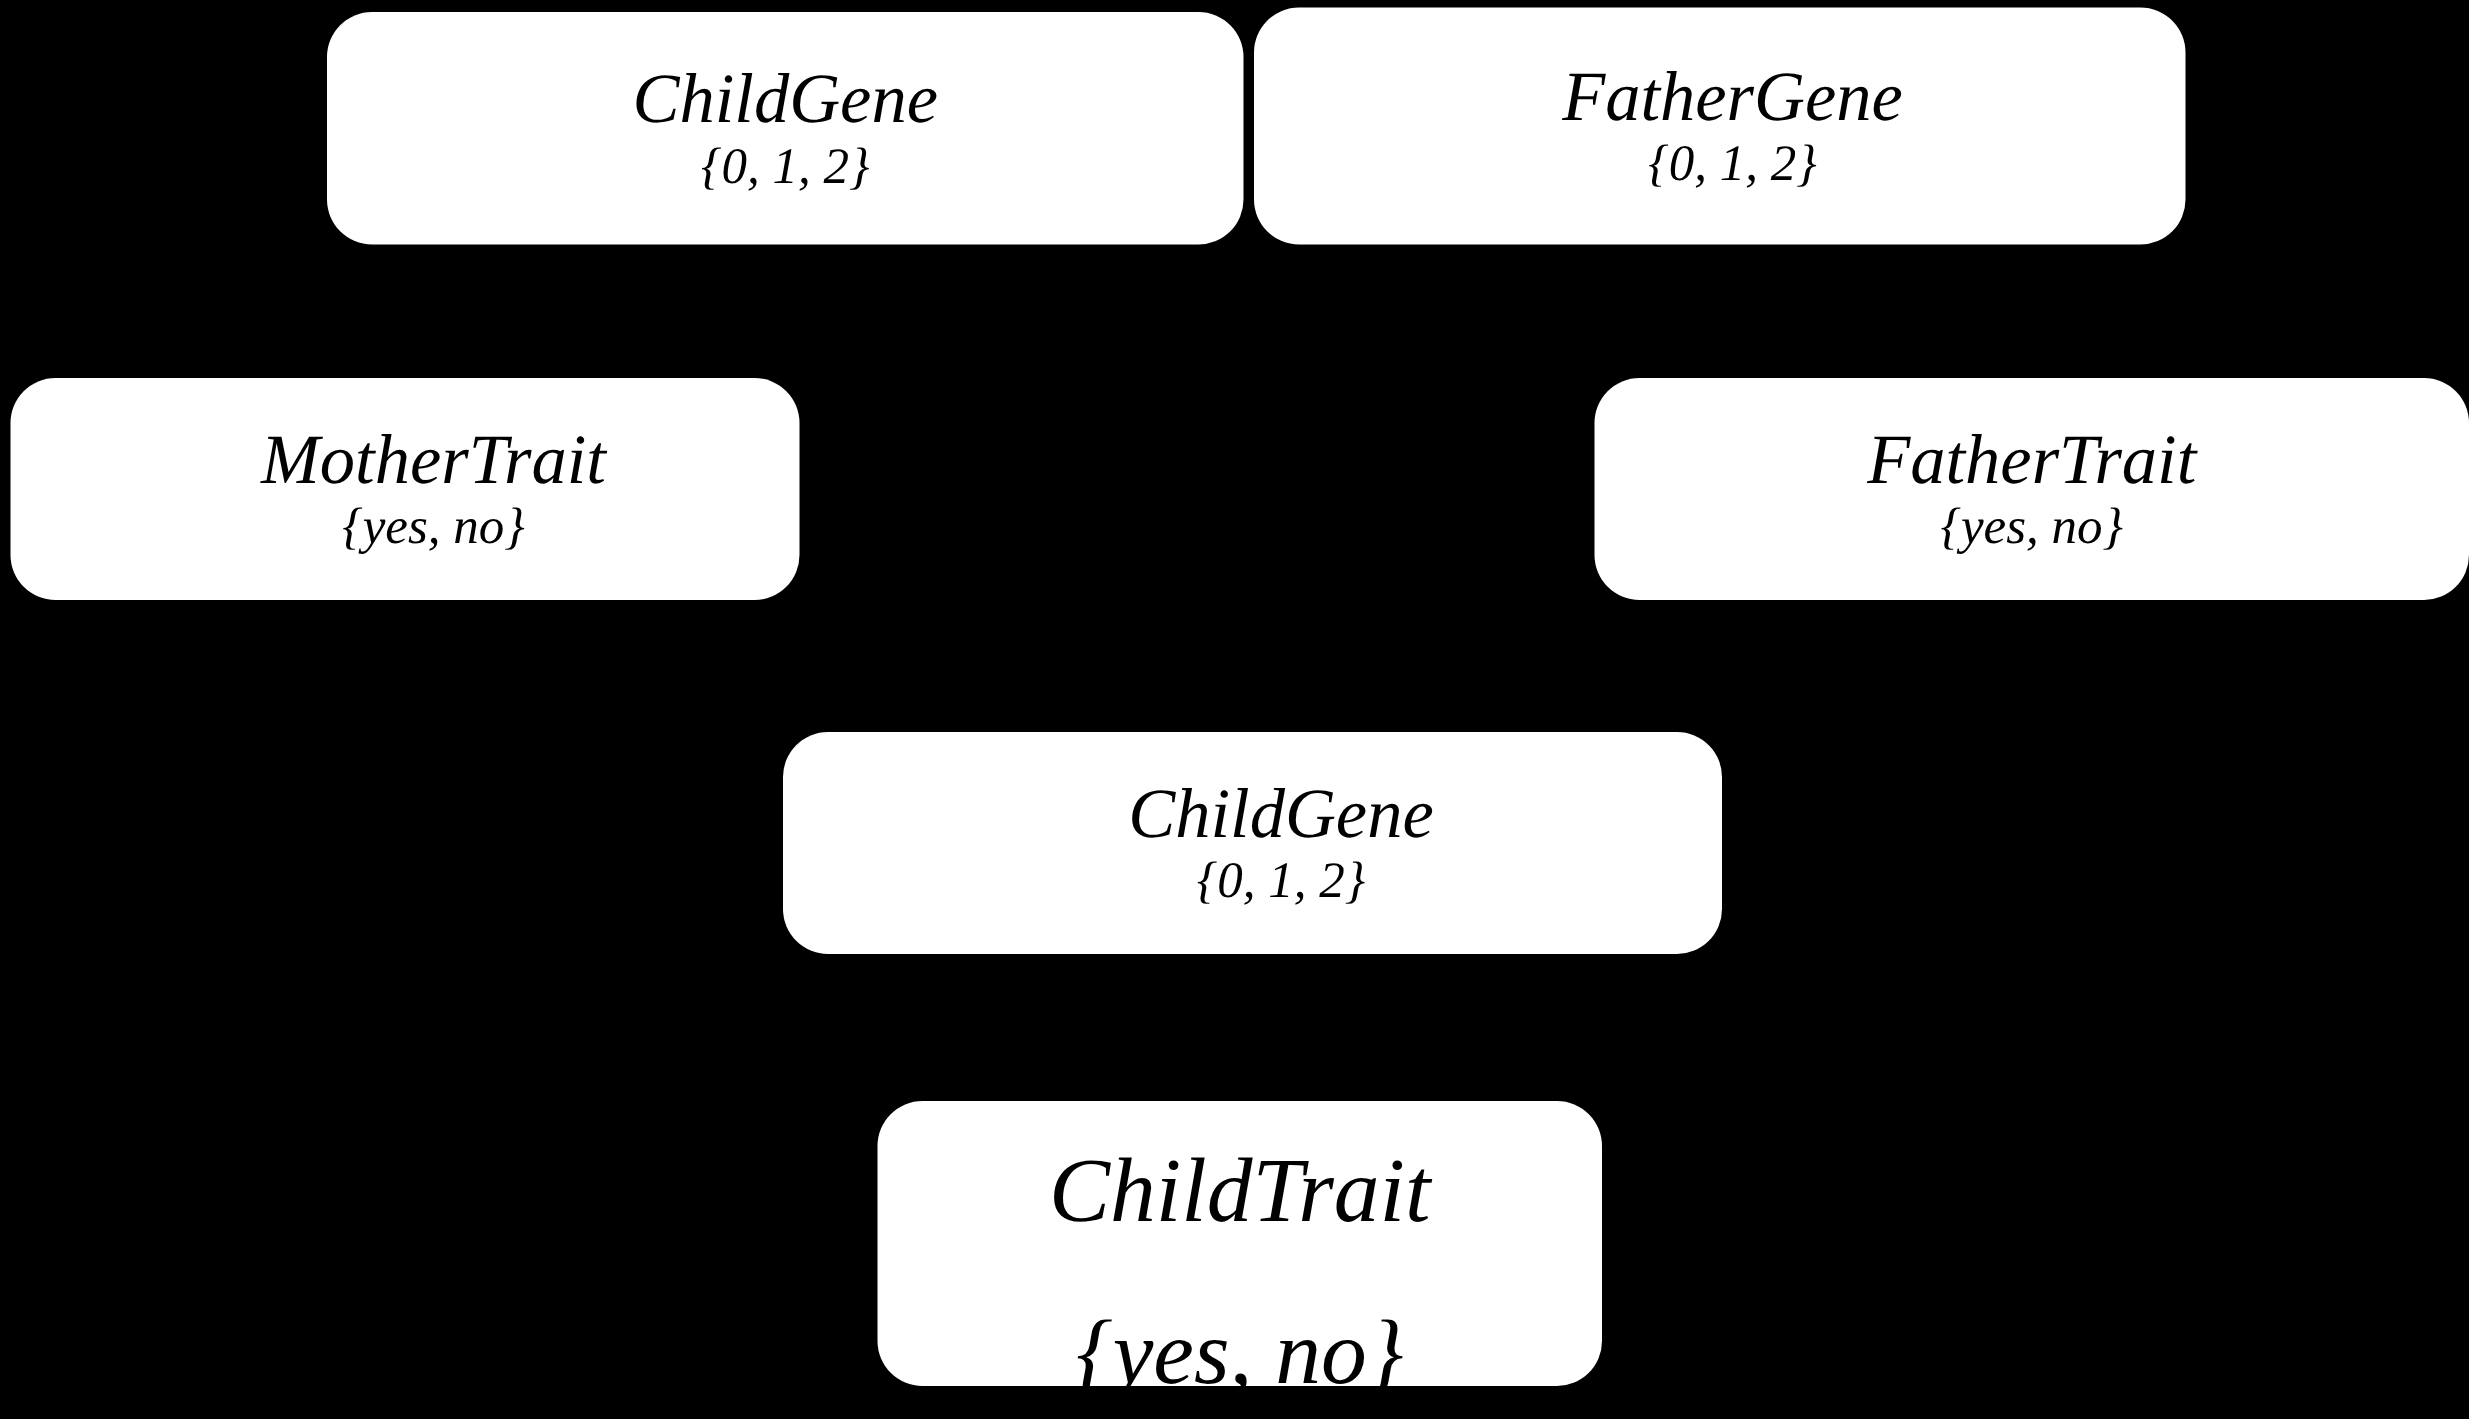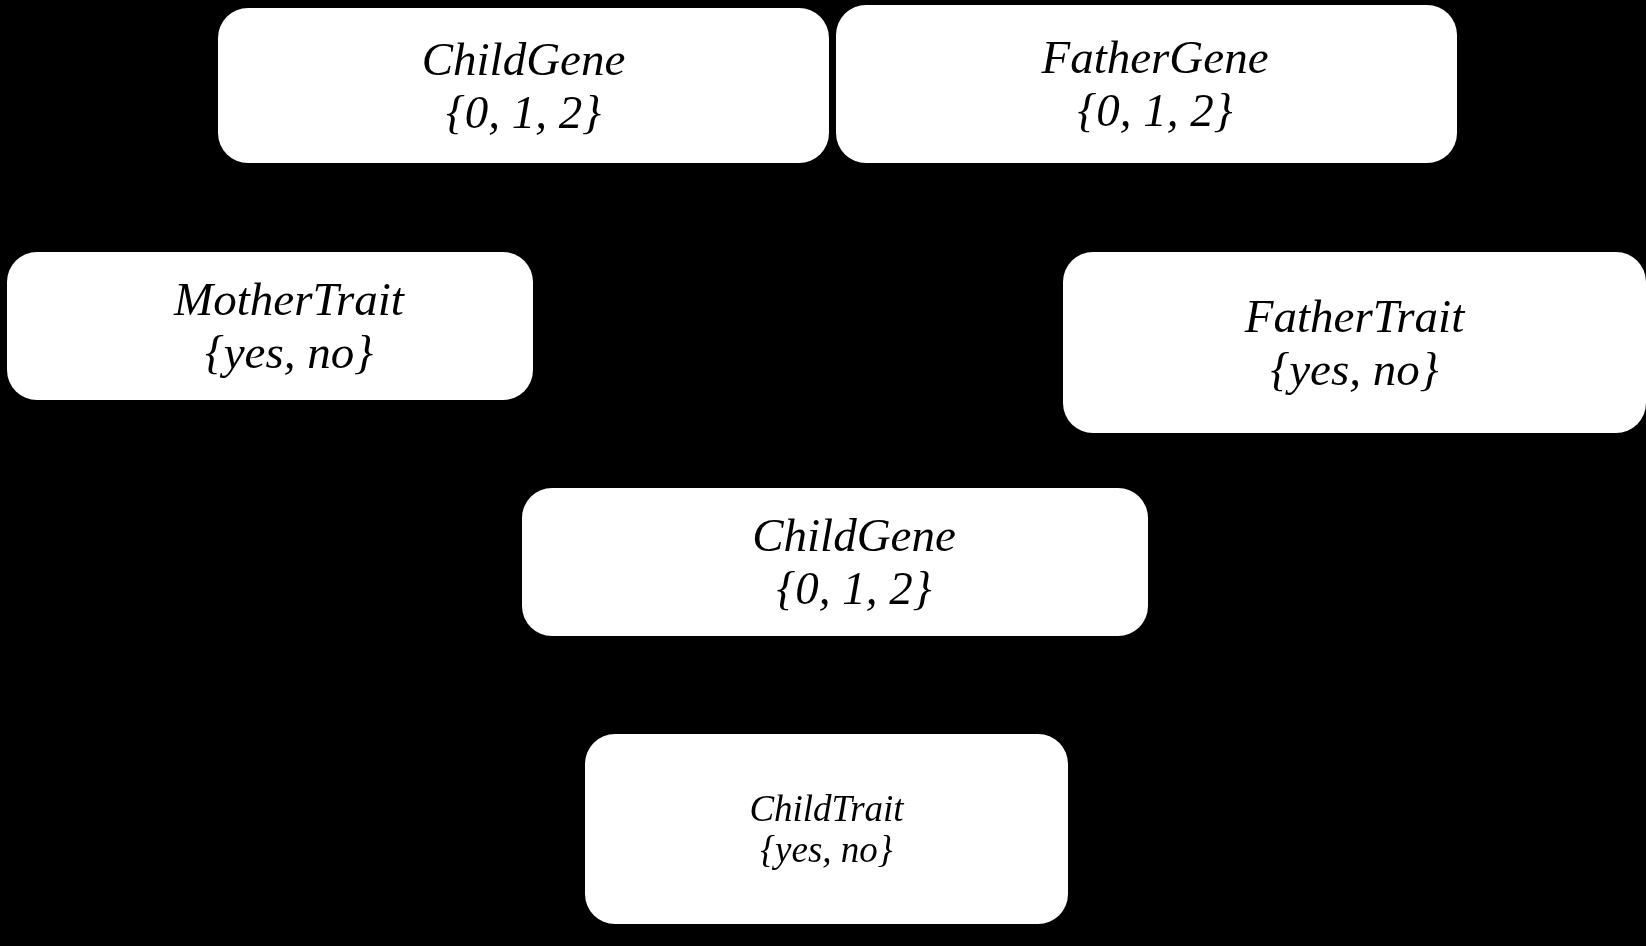--- a/index.html
+++ b/index.html
@@ -30,34 +30,34 @@
     line-height: 1.12;
     text-align: center;
     padding: 0 10px;
     -webkit-font-smoothing: antialiased;
   }
   .node .title {
     font-size: 47px;
     white-space: nowrap;
   }
   .node .domain {
-    font-size: 47px;
+    font-size: 34px;
     white-space: nowrap;
   }
 
   
   #node-mother-gene  { left: 218px; top: 8px;   width: 611px; height: 155px; }
   #node-father-gene  { left: 836px; top: 5px;   width: 621px; height: 158px; padding-left: 27px; }
   #node-mother-trait { left: 7px;   top: 252px; width: 526px; height: 148px; padding-left: 48px; }
-  #node-father-trait { left: 1063px;top: 252px; width: 583px; height: 181px; }
+  #node-father-trait { left: 1063px;top: 252px; width: 583px; height: 148px; }
   #node-child-gene   { left: 522px; top: 488px; width: 626px; height: 148px; padding-left: 48px; }
   #node-child-trait  { left: 585px; top: 734px; width: 483px; height: 190px; }
 
   #node-child-trait .title,
-  #node-child-trait .domain { font-size: 37px; }
+  #node-child-trait .domain { font-size: 61px; margin-top: 40px; }
 </style>
 </head>
 <body>
 
 <div id="canvas">
 
   <div class="node" id="node-mother-gene">
     <span class="title">ChildGene</span>
     <span class="domain">{0, 1, 2}</span>
   </div>

